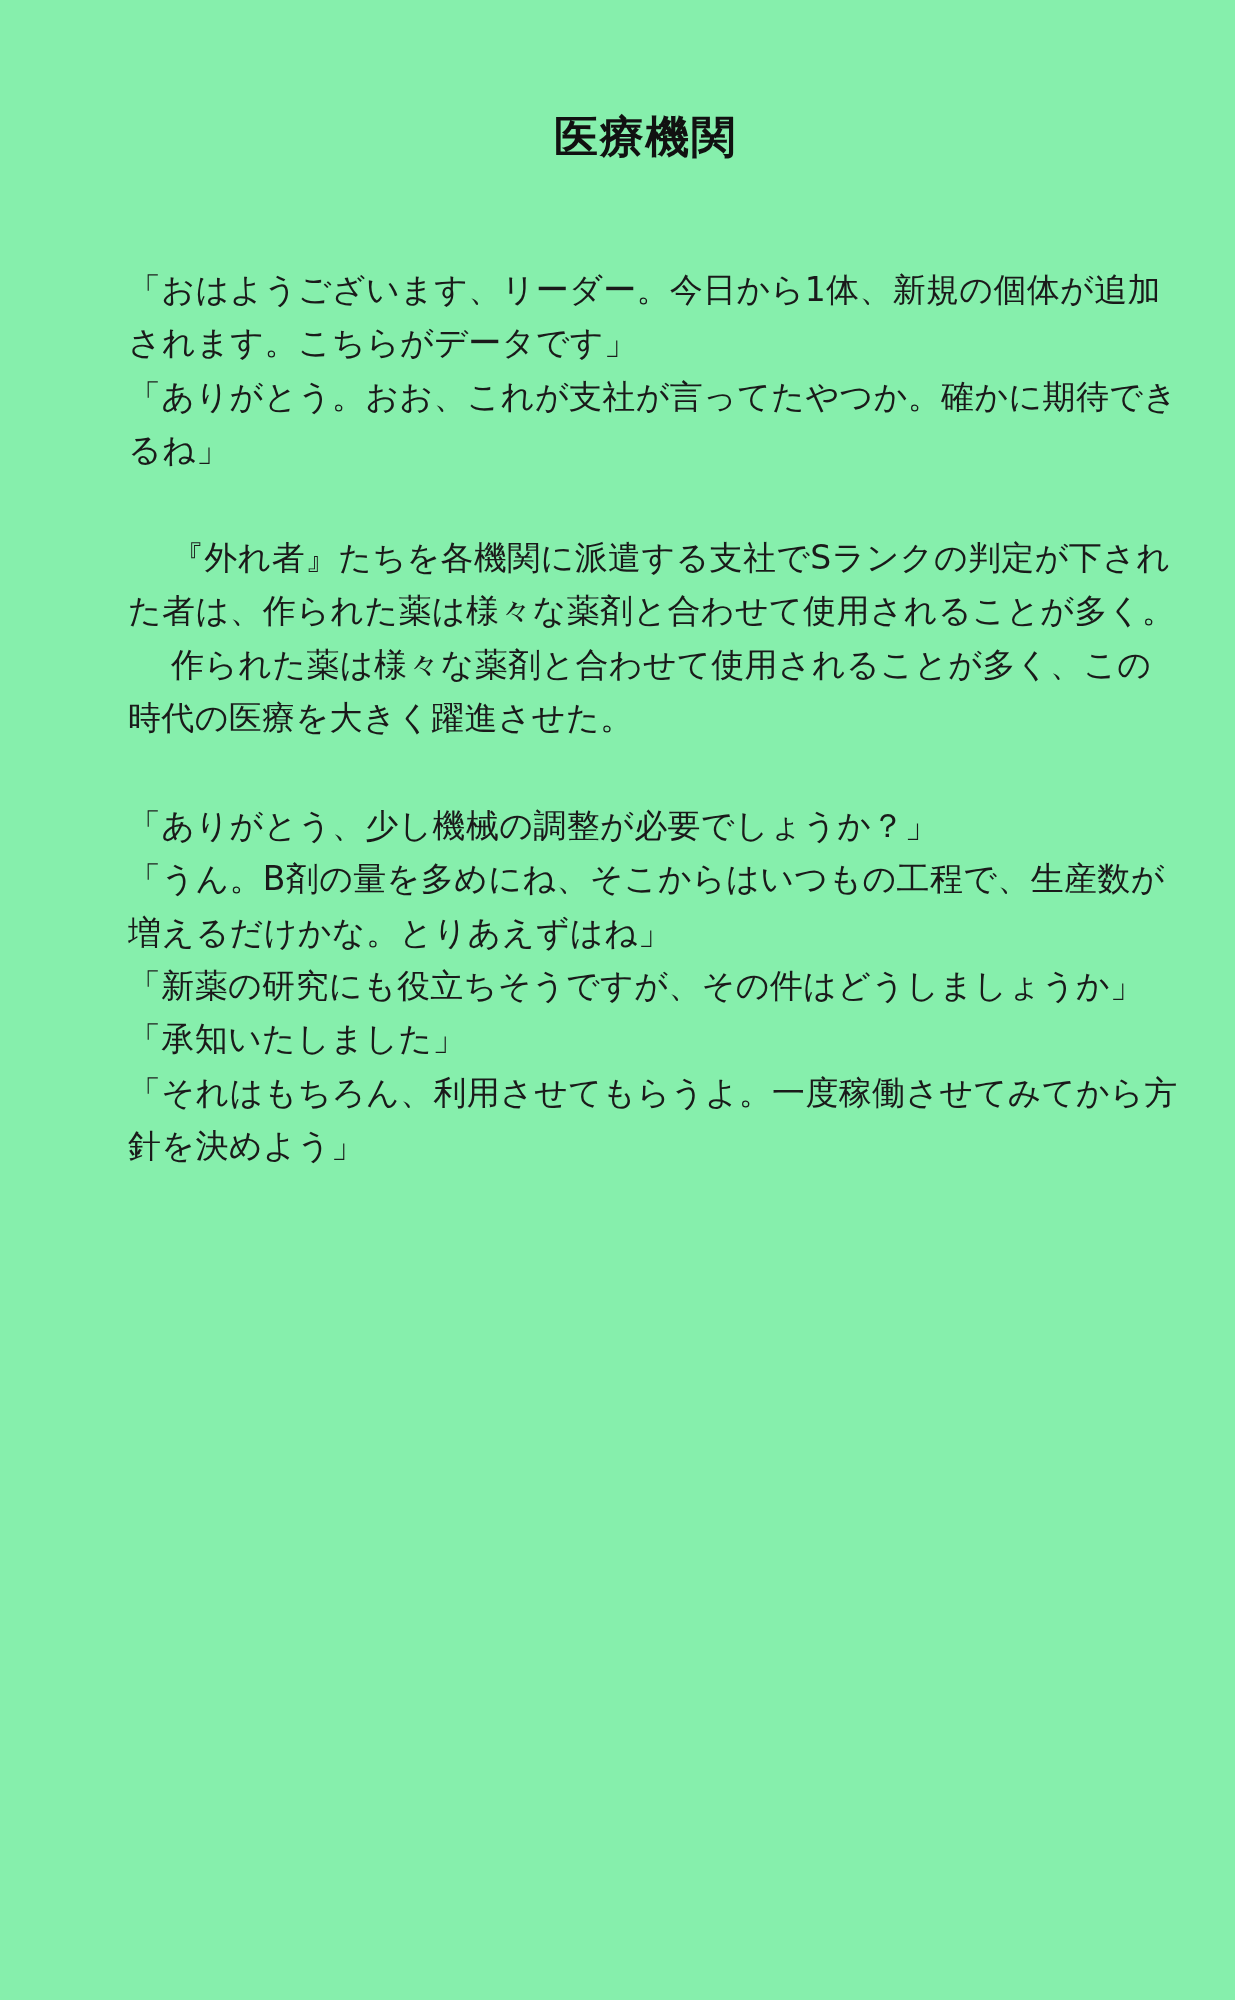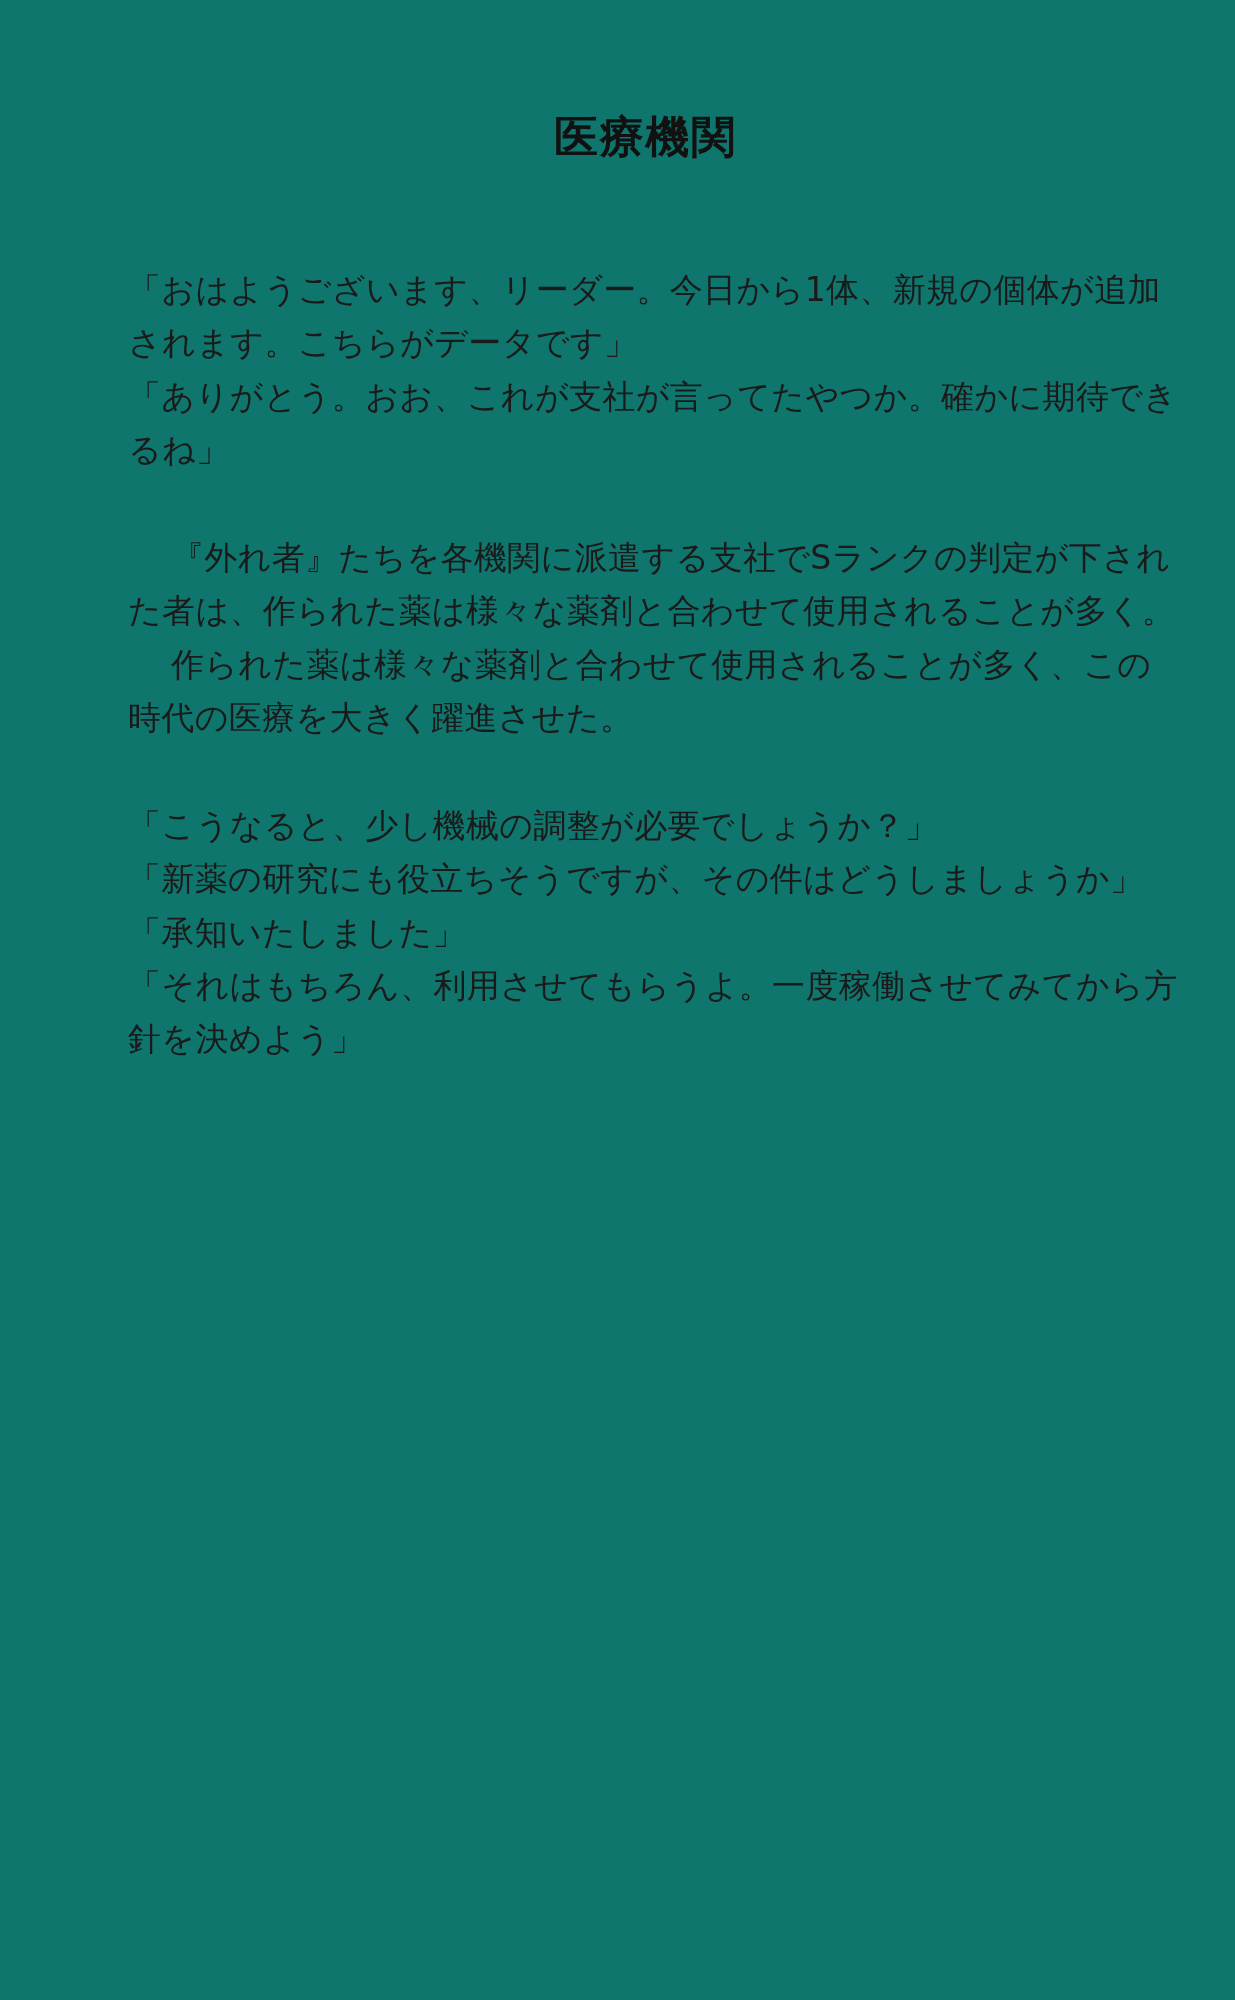--- a/index.html
+++ b/index.html
@@ -11,21 +11,21 @@
     width: 1235px;
     min-height: 2000px;
     font-family: "DejaVu Sans", "Liberation Sans", sans-serif;
     color: #1a1a1a;
   }
   .page {
     width: 1235px;
     min-height: 2000px;
     box-sizing: border-box;
     padding: 108px 56px 80px 112px;
-    background: #0f766e;
+    background: #86efac;
   }
   .doc-title {
     text-align: center;
     font-size: 44px;
     font-weight: 700;
     letter-spacing: 0.04em;
     margin: 0 0 96px 0;
     color: #111111;
   }
   .body-block {
@@ -56,18 +56,19 @@
     <p class="para">「おはようございます、リーダー。今日から1体、新規の個体が追加されます。こちらがデータです」</p>
     <p class="para">「ありがとう。おお、これが支社が言ってたやつか。確かに期待できるね」</p>
   </div>
 
   <div class="body-block">
     <p class="para indent">『外れ者』たちを各機関に派遣する支社でSランクの判定が下された者は、作られた薬は様々な薬剤と合わせて使用されることが多く。</p>
     <p class="para indent">作られた薬は様々な薬剤と合わせて使用されることが多く、この時代の医療を大きく躍進させた。</p>
   </div>
 
   <div class="body-block">
-    <p class="para">「こうなると、少し機械の調整が必要でしょうか？」</p>
+    <p class="para">「ありがとう、少し機械の調整が必要でしょうか？」</p>
+    <p class="para">「うん。B剤の量を多めにね、そこからはいつもの工程で、生産数が増えるだけかな。とりあえずはね」</p>
     <p class="para">「新薬の研究にも役立ちそうですが、その件はどうしましょうか」</p>
     <p class="para">「承知いたしました」</p>
     <p class="para">「それはもちろん、利用させてもらうよ。一度稼働させてみてから方針を決めよう」</p>
   </div>
 </div>
 
 </body></html>

